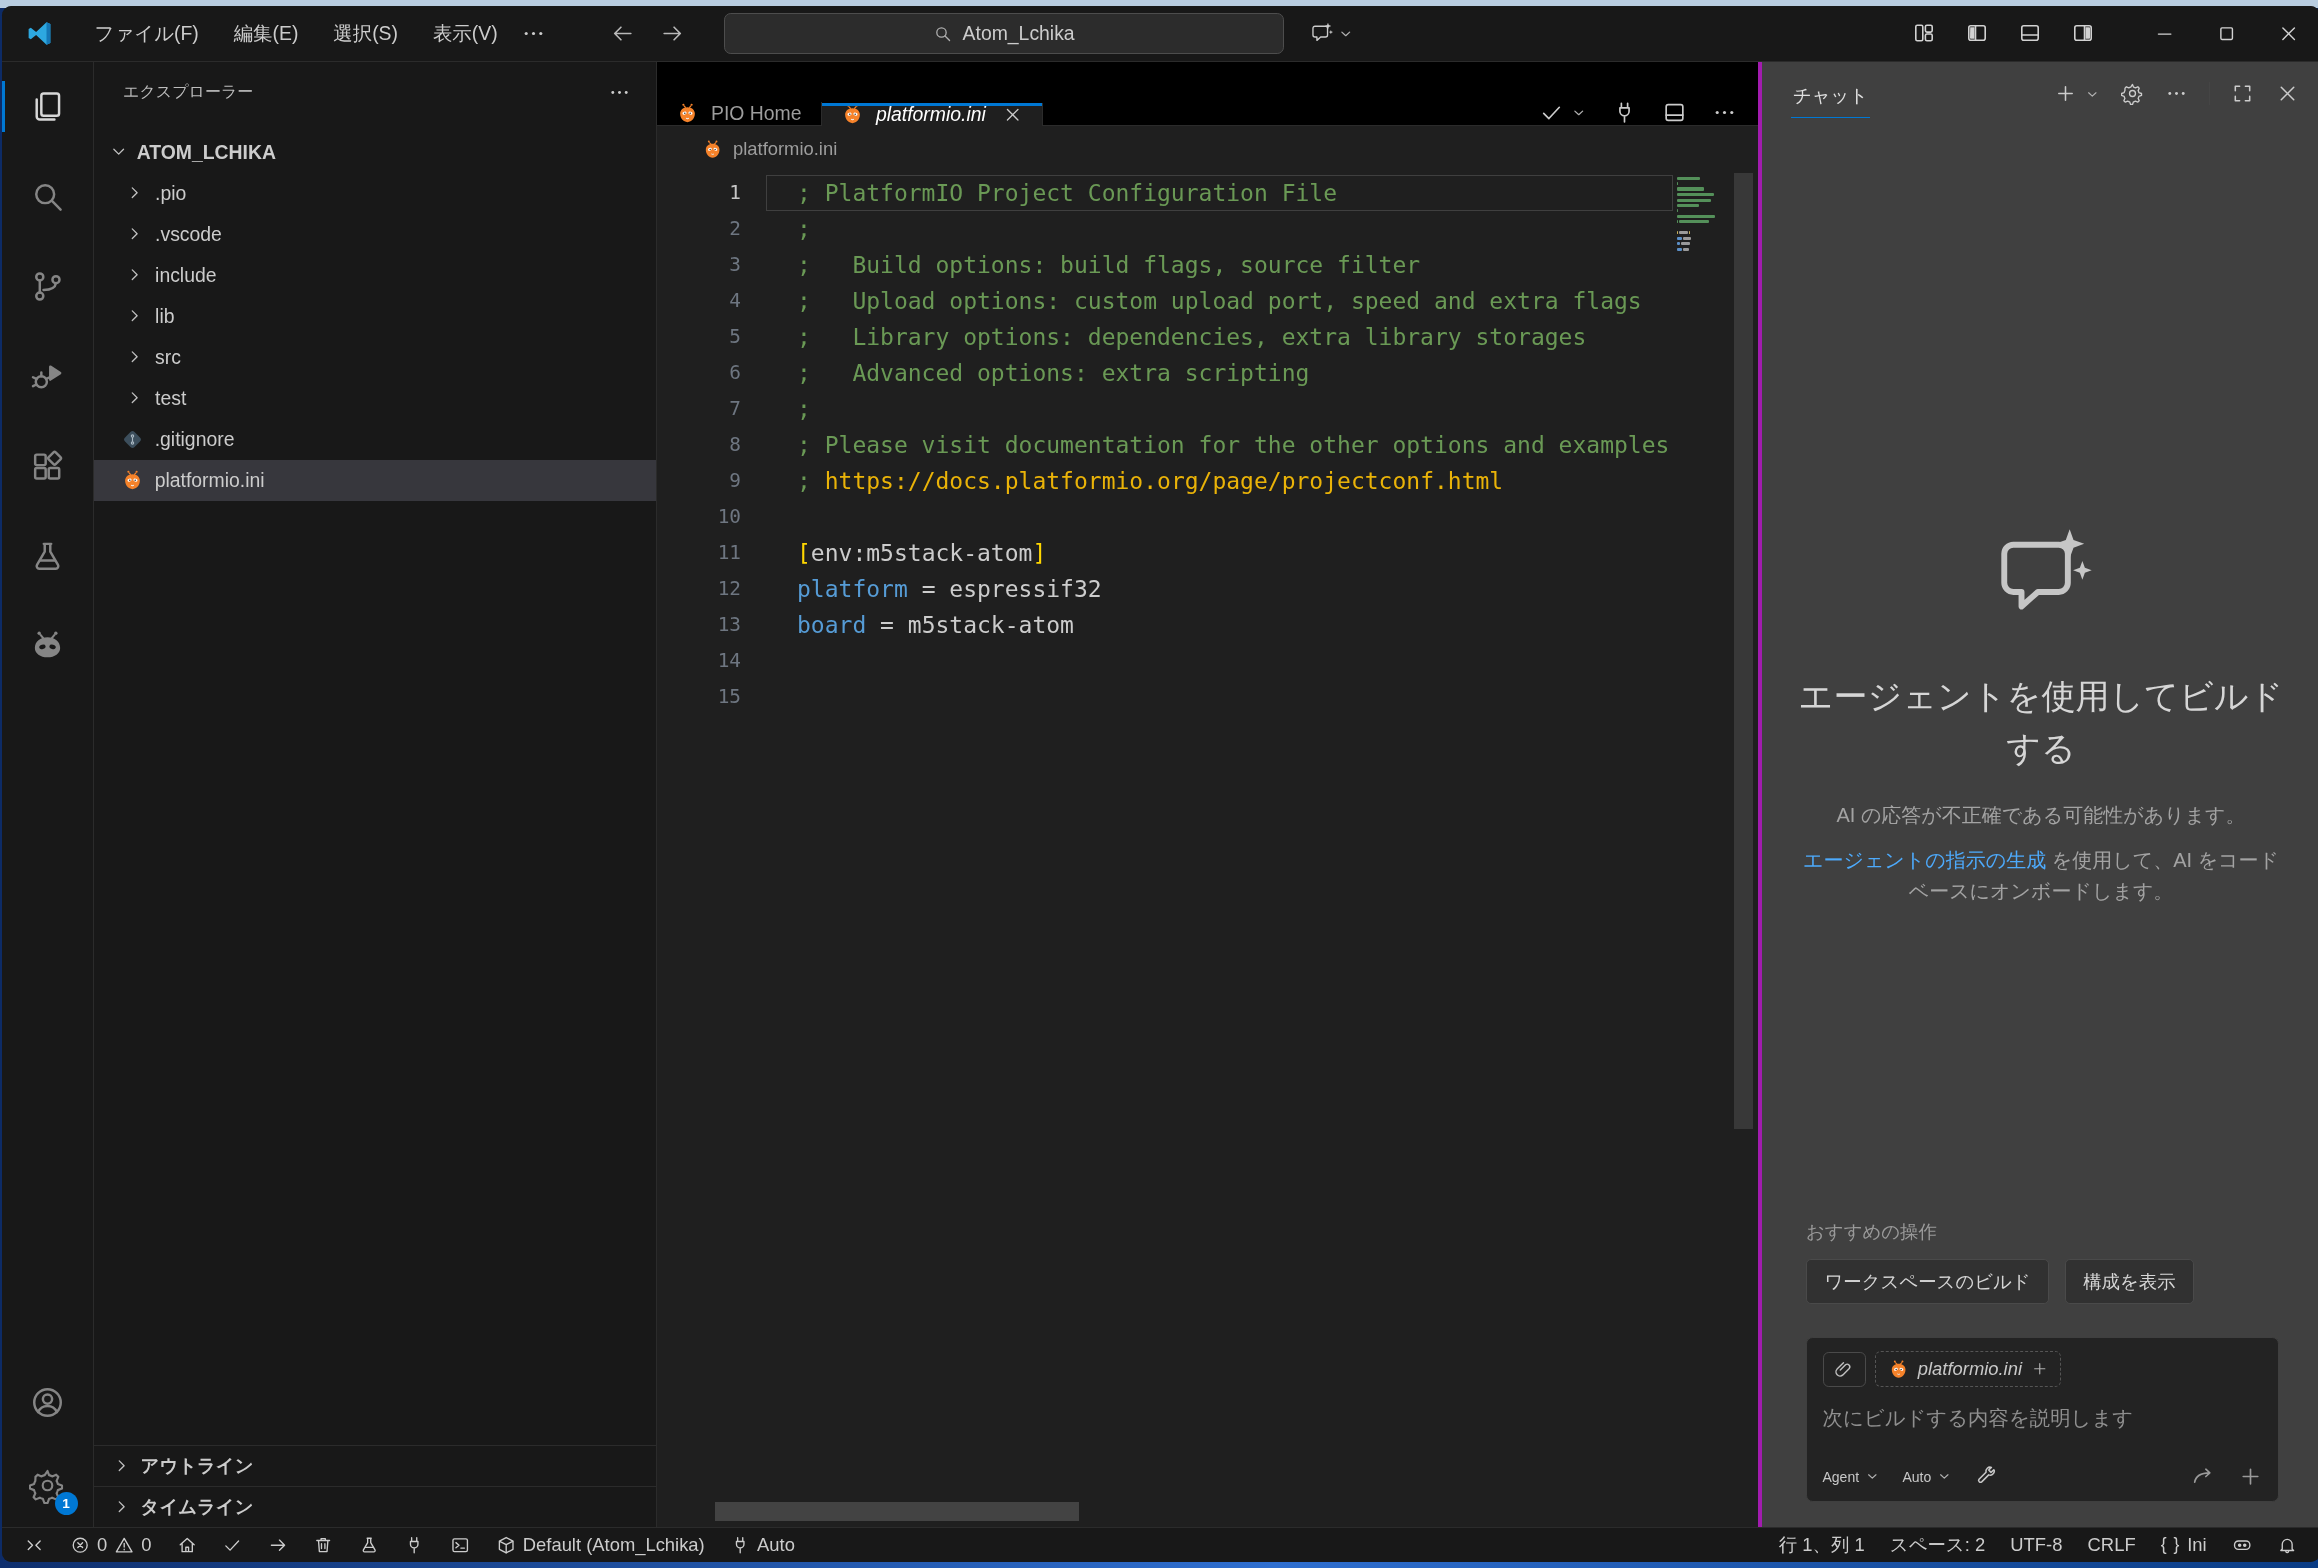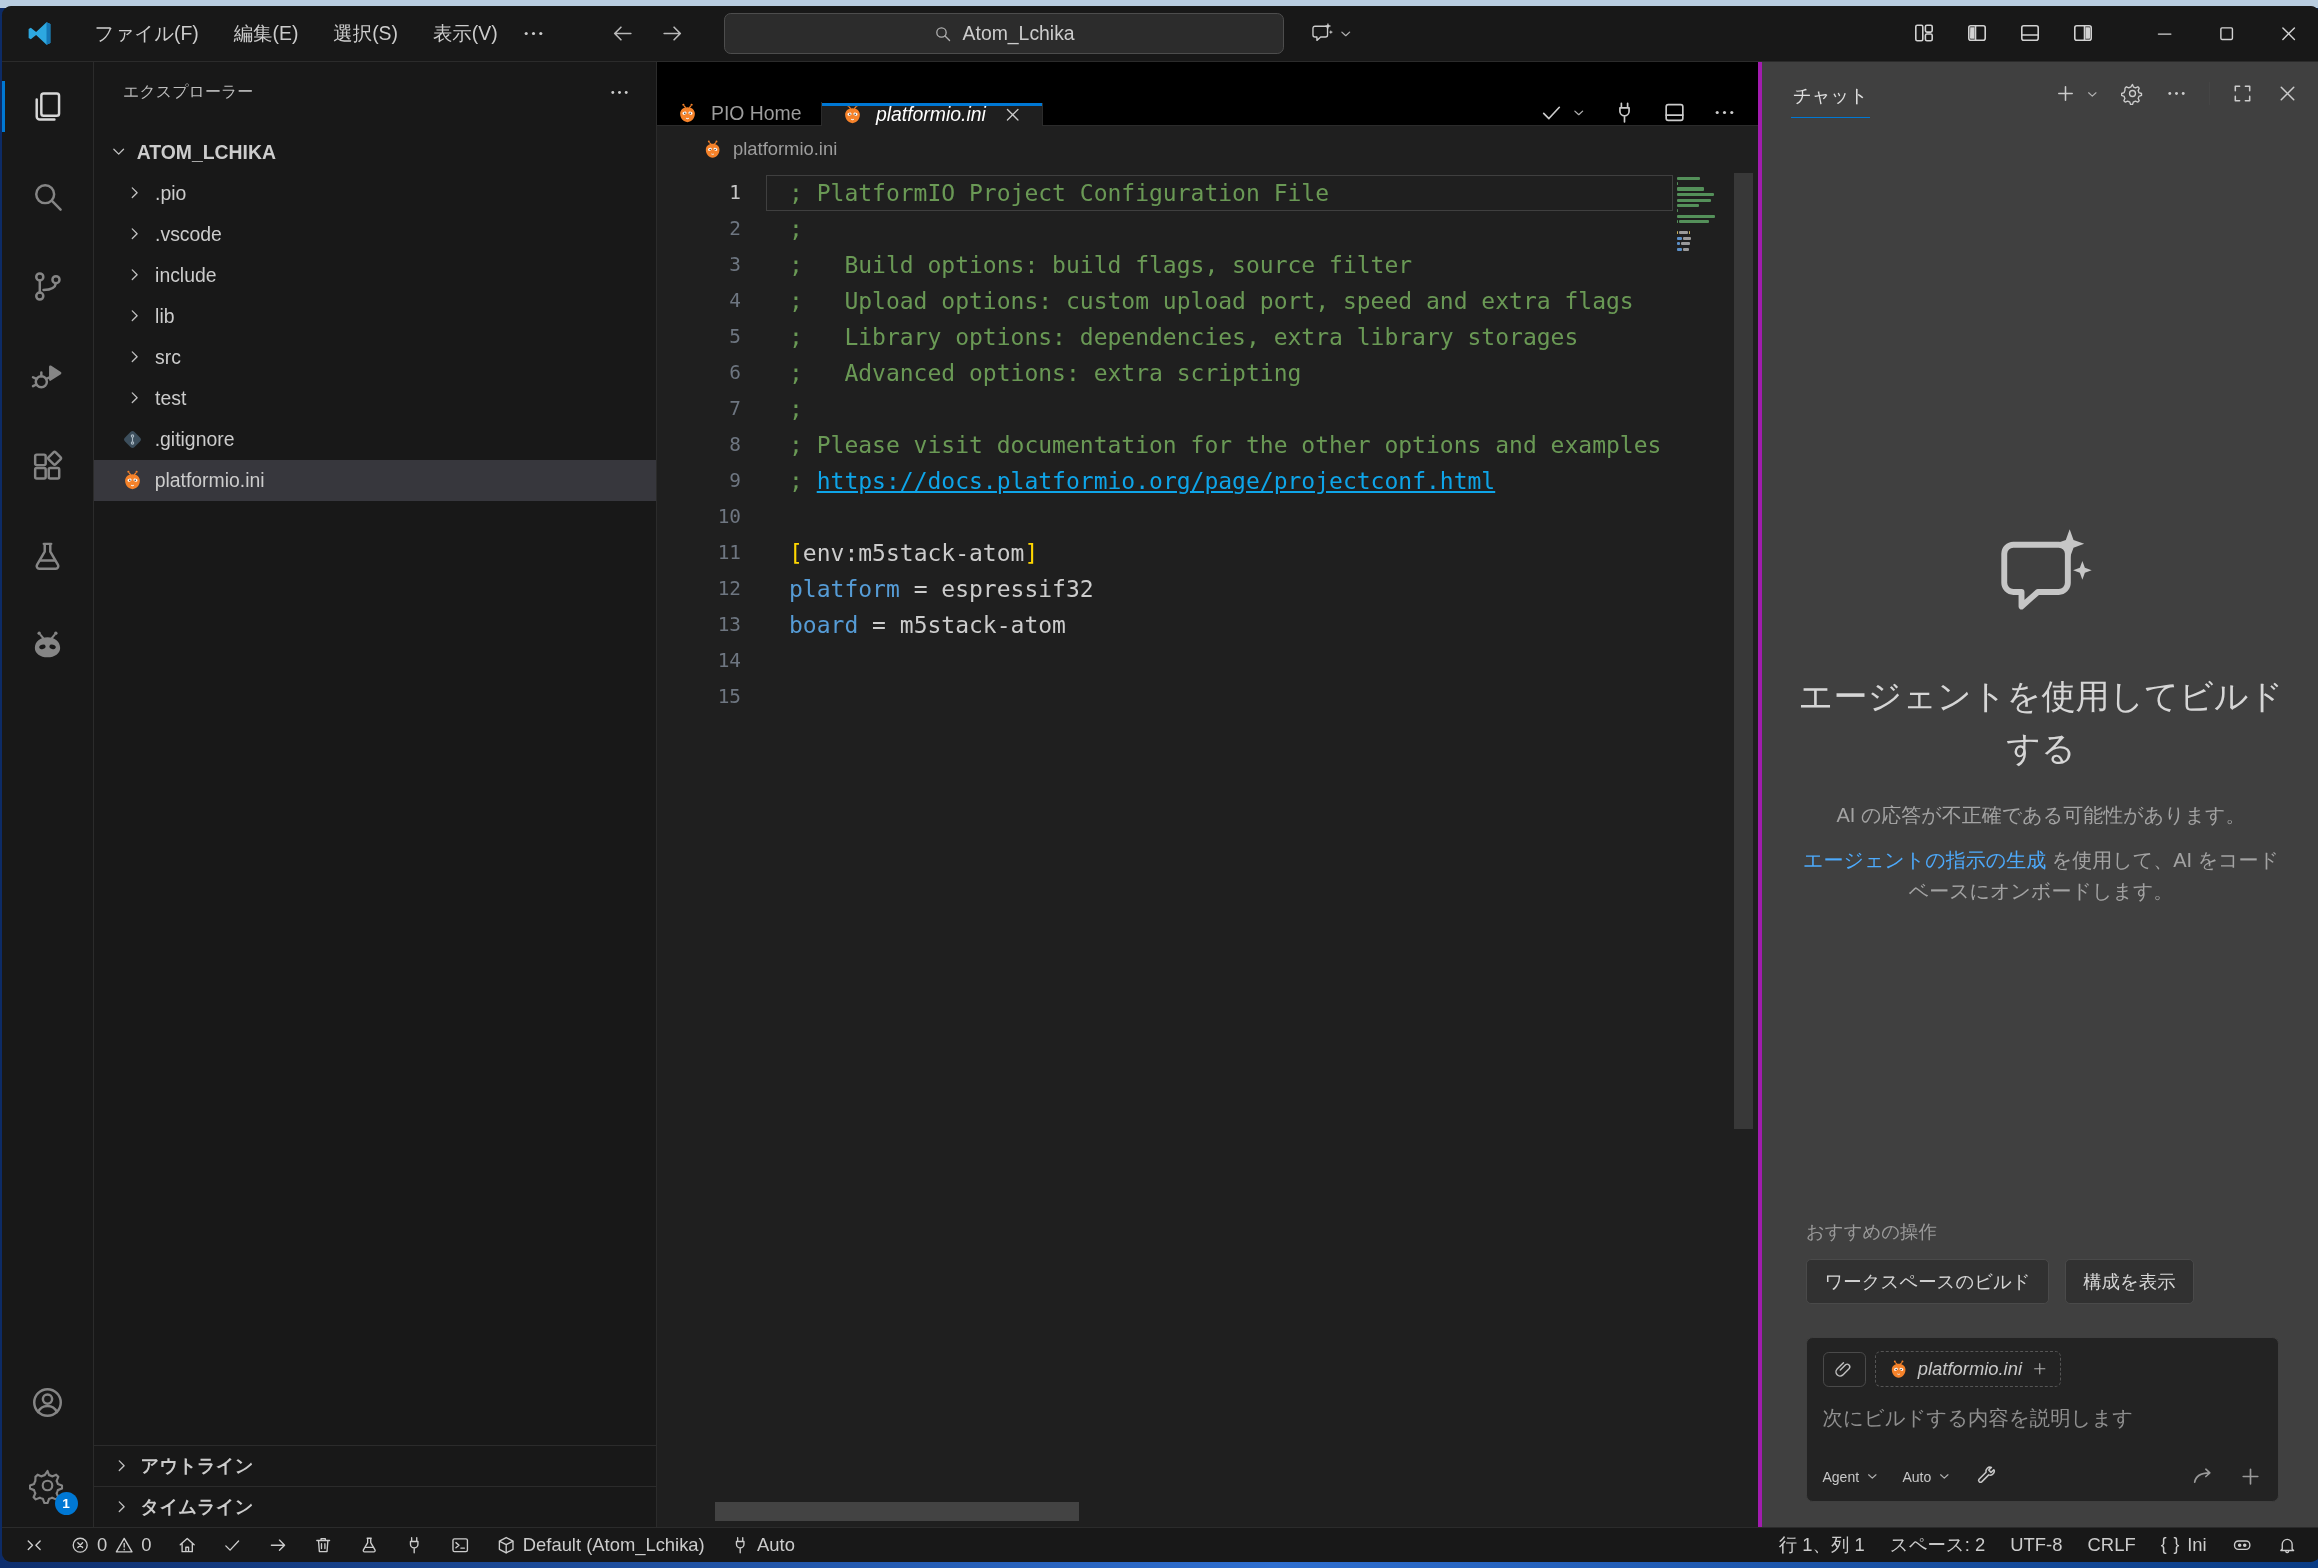--- a/index.html
+++ b/index.html
@@ -63,25 +63,25 @@
   .tab .ic.close{width:19.4px;height:19.4px;color:#cccccc;margin-left:5.8px}
   #editor-actions{margin-left:auto;display:flex;align-items:center;gap:25px;padding-right:21.3px;color:#cccccc}
   #editor-actions .ic{width:25px;height:25px}
   #editor-actions .ic.chev-sm{width:15.5px;height:15.5px;margin-left:-17.5px;color:#b0b0b0}
   #breadcrumb{height:47px;display:flex;align-items:center;gap:9.7px;padding-left:45px;font-size:18.4px;color:#9d9d9d}
   #breadcrumb .ic{width:21.3px;height:21.3px}
   #codearea{position:absolute;top:111px;left:0;right:0;bottom:0;overflow:hidden}
   #code-lines{position:absolute;top:1.9px;left:0;width:1016px}
   .cl{display:flex;height:36px;align-items:stretch}
   .ln{width:109px;text-align:right;padding-right:25px;font-family:"DejaVu Sans Mono",monospace;font-size:19.4px;color:#6e7681;display:flex;align-items:center;justify-content:flex-end}
-  .lc{flex:1;font-family:"DejaVu Sans Mono",monospace;font-size:23px;white-space:pre;display:flex;align-items:center;border:1px solid transparent;overflow:hidden;padding-left:22px}
+  .lc{flex:1;font-family:"DejaVu Sans Mono",monospace;font-size:23px;white-space:pre;display:flex;align-items:center;border:1px solid transparent;overflow:hidden;padding-left:30px}
   .cl.cur .ln{color:#c6c6c6}
   .cl.cur .lc{border-color:#3f3f3f}
   .sg-comment{color:#6a9955}
-  .sg-link{color:#0ea5e9;text-decoration:underline;cursor:pointer}
+  .sg-link{color:#eab308;cursor:pointer}
   .sg-bracket{color:#ffd700}
   .sg-key{color:#569cd6}
   .sg-plain{color:#cccccc}
   #minimap{position:absolute;top:0;left:1016px;width:56px;bottom:0;background:#1f1f1f}
   .mm{position:absolute;height:3.1px;border-radius:1px}
   #vscroll{position:absolute;top:0;left:1072px;right:0;bottom:0}
   #vscroll .slider{position:absolute;top:0;left:4.9px;right:4.9px;height:956px;background:rgba(121,121,121,.28)}
   #hscroll-slider{position:absolute;left:58px;bottom:5.8px;width:364px;height:19.4px;background:#4a4a4a;opacity:.85}
   
   #chat{width:562px;background:#404040;border-left:4px solid #a21caf;position:relative;overflow:hidden}

